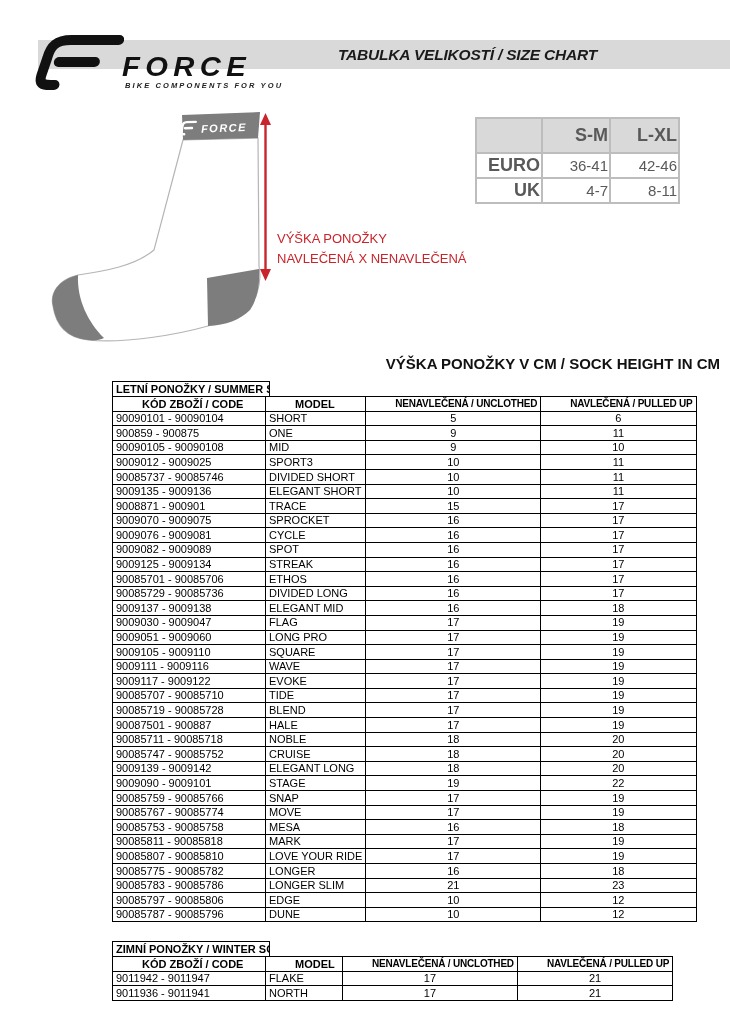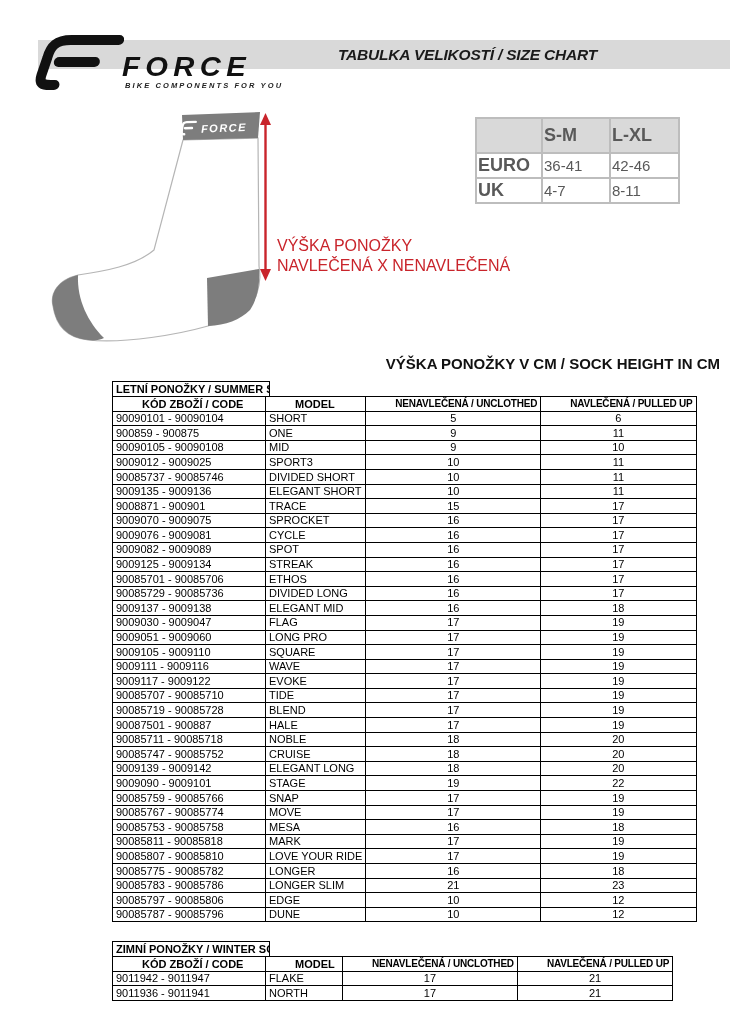--- a/index.html
+++ b/index.html
@@ -11,25 +11,25 @@
     font-size:15.5px;font-weight:bold;font-style:italic;letter-spacing:-0.2px;color:#1a1a1a;}
   .logo{position:absolute;left:30px;top:30px;width:245px;height:58px;}
   .logo-emblem{position:absolute;left:2px;top:2px;}
   .logo-text{position:absolute;left:92px;top:22px;font-size:27px;font-weight:bold;font-style:italic;
     letter-spacing:5px;color:#111;transform:scaleX(1.08);transform-origin:left;}
   .logo-tagline{position:absolute;left:95px;top:51px;font-size:7.5px;font-weight:bold;font-style:italic;
     letter-spacing:2.1px;color:#222;white-space:nowrap;}
 
   
   .sock-svg{position:absolute;left:30px;top:108px;}
-  .sock-note{position:absolute;left:277px;top:236px;font-size:16px;line-height:20px;color:#c9242b;}
+  .sock-note{position:absolute;left:277px;top:229px;font-size:13px;line-height:20px;color:#c9242b;}
 
   
   .size-table{position:absolute;left:475px;top:117px;border-collapse:collapse;table-layout:fixed;}
-  .size-table th,.size-table td{border:2px solid #bdbdbd;text-align:left;overflow:hidden;}
+  .size-table th,.size-table td{border:2px solid #bdbdbd;text-align:right;overflow:hidden;}
   .size-table thead th{background:#d9d9d9;color:#595959;font-size:18px;font-weight:bold;height:31px;}
   .size-table tbody td{background:#fff;height:21px;}
   .size-table tbody td.c0{font-size:18px;font-weight:bold;color:#595959;border-radius:9px;}
   .size-table tbody td.c1,.size-table tbody td.c2{font-size:15px;color:#595959;}
 
   
   .section-title{position:absolute;left:0;top:355px;width:720px;text-align:right;
     font-size:15px;font-weight:bold;color:#111;}
 
   

